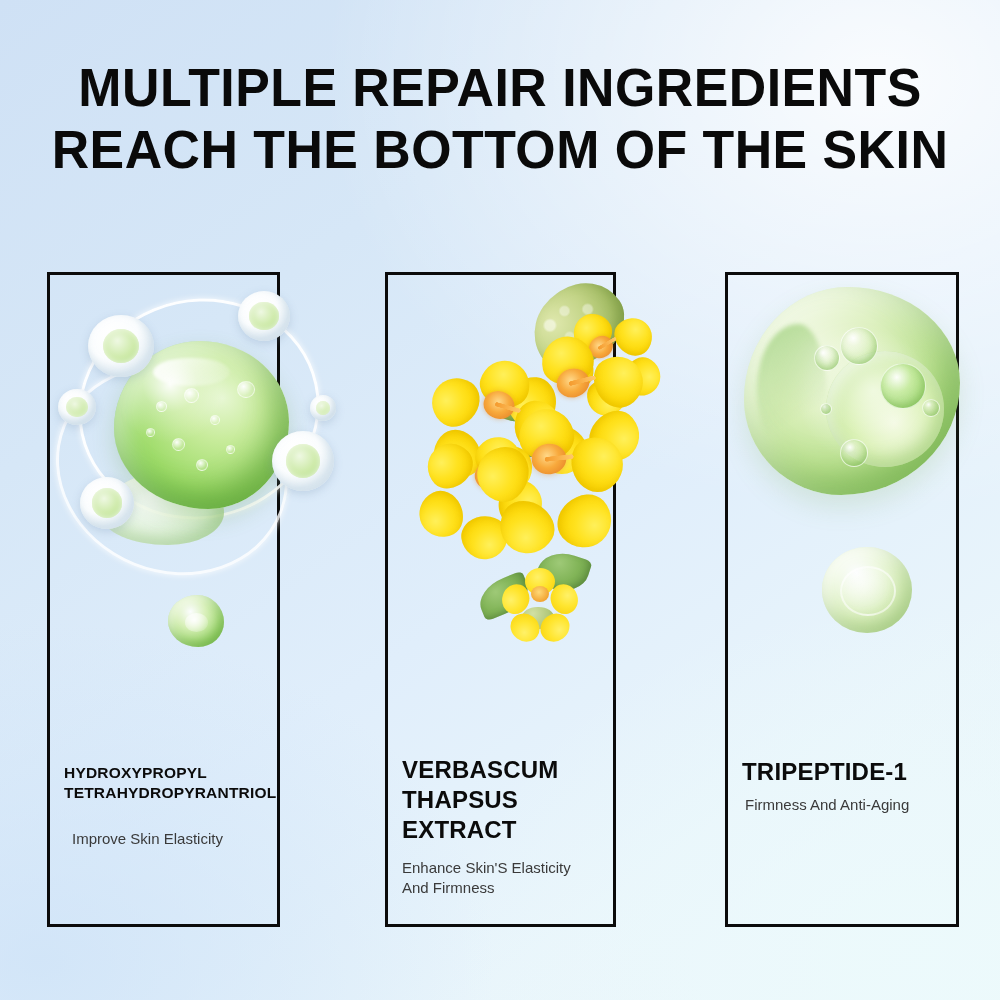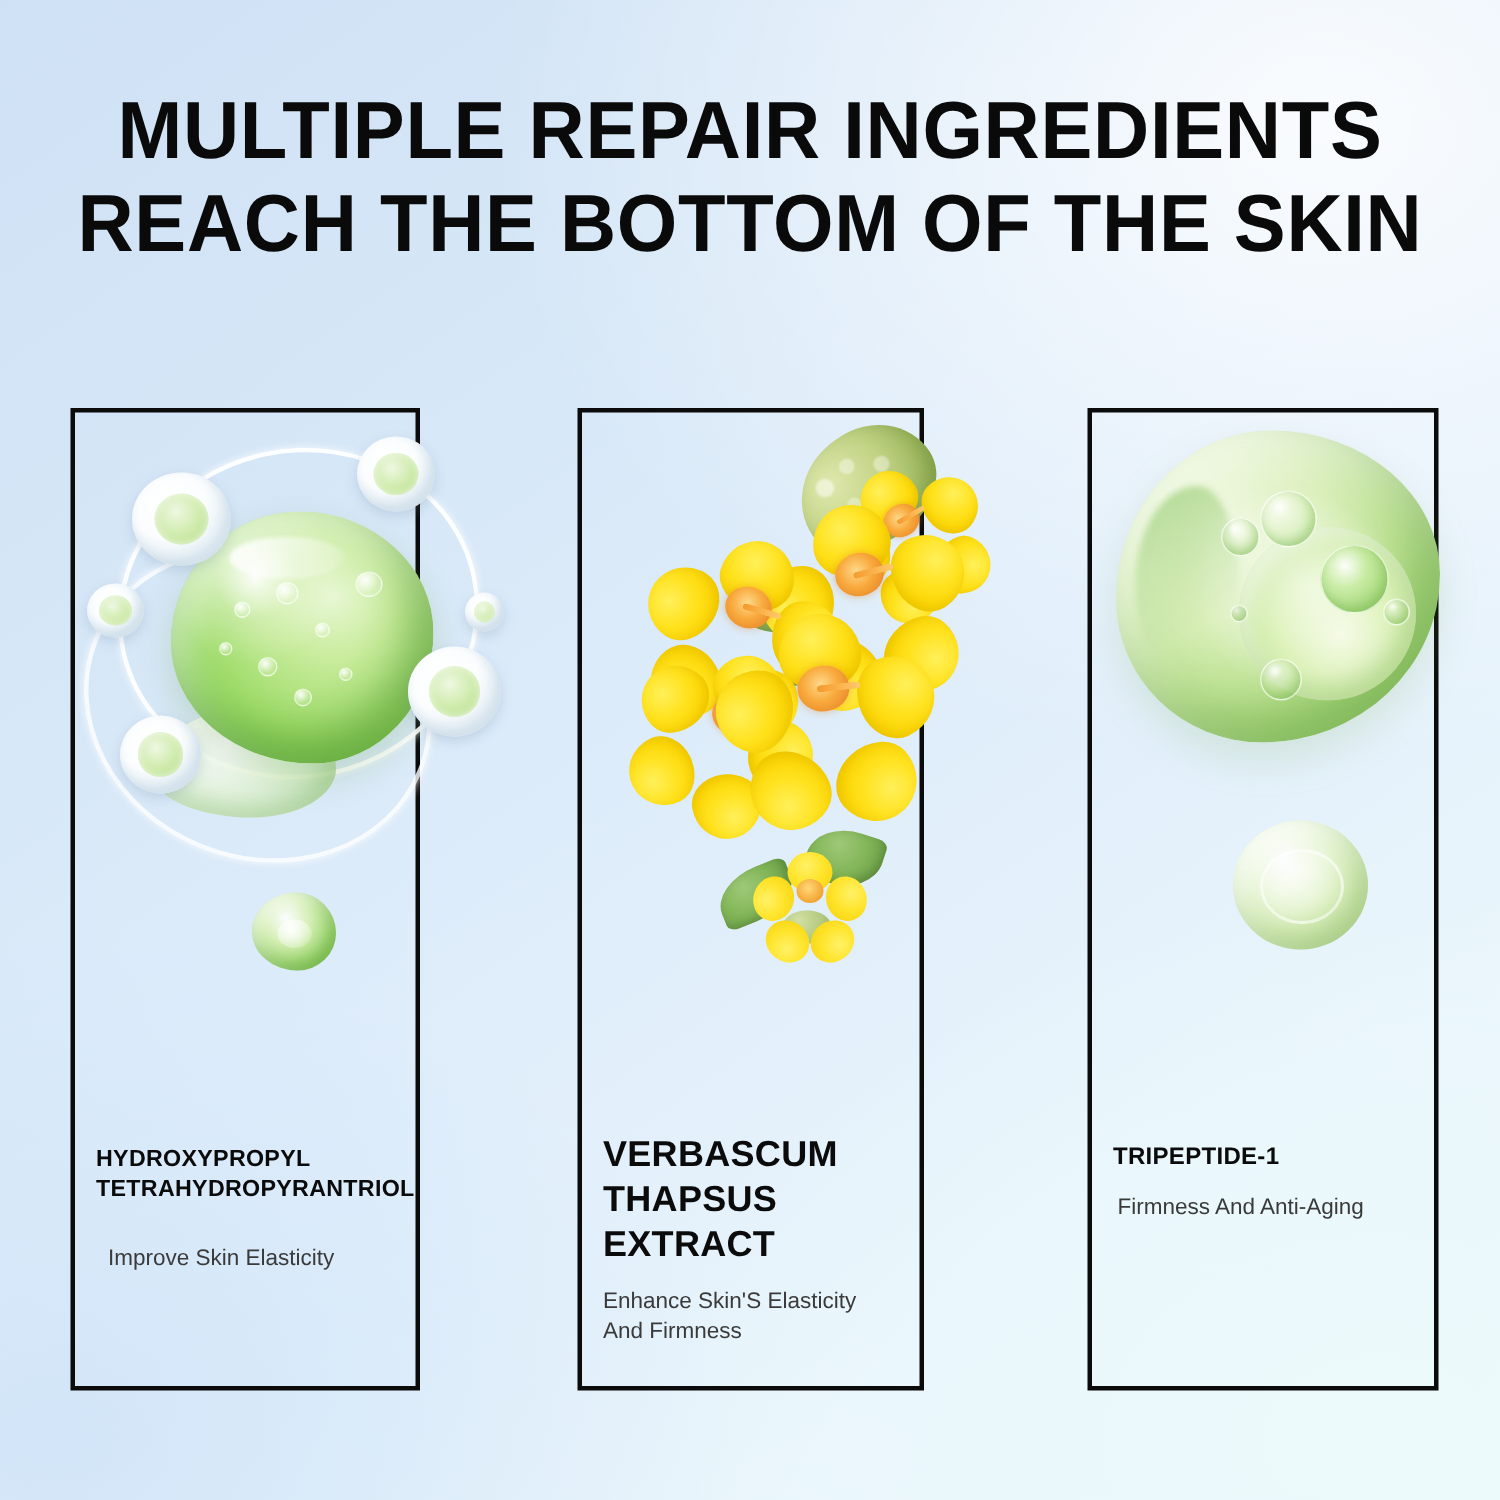--- a/index.html
+++ b/index.html
@@ -78,21 +78,21 @@
   #panel-1 .ing-name { font-size: 15.5px; line-height: 20px; letter-spacing: 0.2px; }
   #panel-1 .ing-desc { font-size: 15px; line-height: 20px; margin-top: 26px; padding-left: 8px; }
 
   
   #panel-2 .panel-text { top: 480px; }
   #panel-2 .ing-name { font-size: 24px; line-height: 30px; letter-spacing: 0.2px; }
   #panel-2 .ing-desc { font-size: 15px; line-height: 20px; margin-top: 13px; }
 
   
   #panel-3 .panel-text { top: 482px; }
-  #panel-3 .ing-name { font-size: 16px; line-height: 30px; letter-spacing: 0.2px; }
+  #panel-3 .ing-name { font-size: 24px; line-height: 30px; letter-spacing: 0.2px; }
   #panel-3 .ing-desc { font-size: 15px; line-height: 20px; margin-top: 8px; padding-left: 3px; }
 
   
   .art {
     position: absolute;
     pointer-events: none;
   }
 
   
   #art-1 { left: -40px; top: 10px; width: 330px; height: 420px; }

